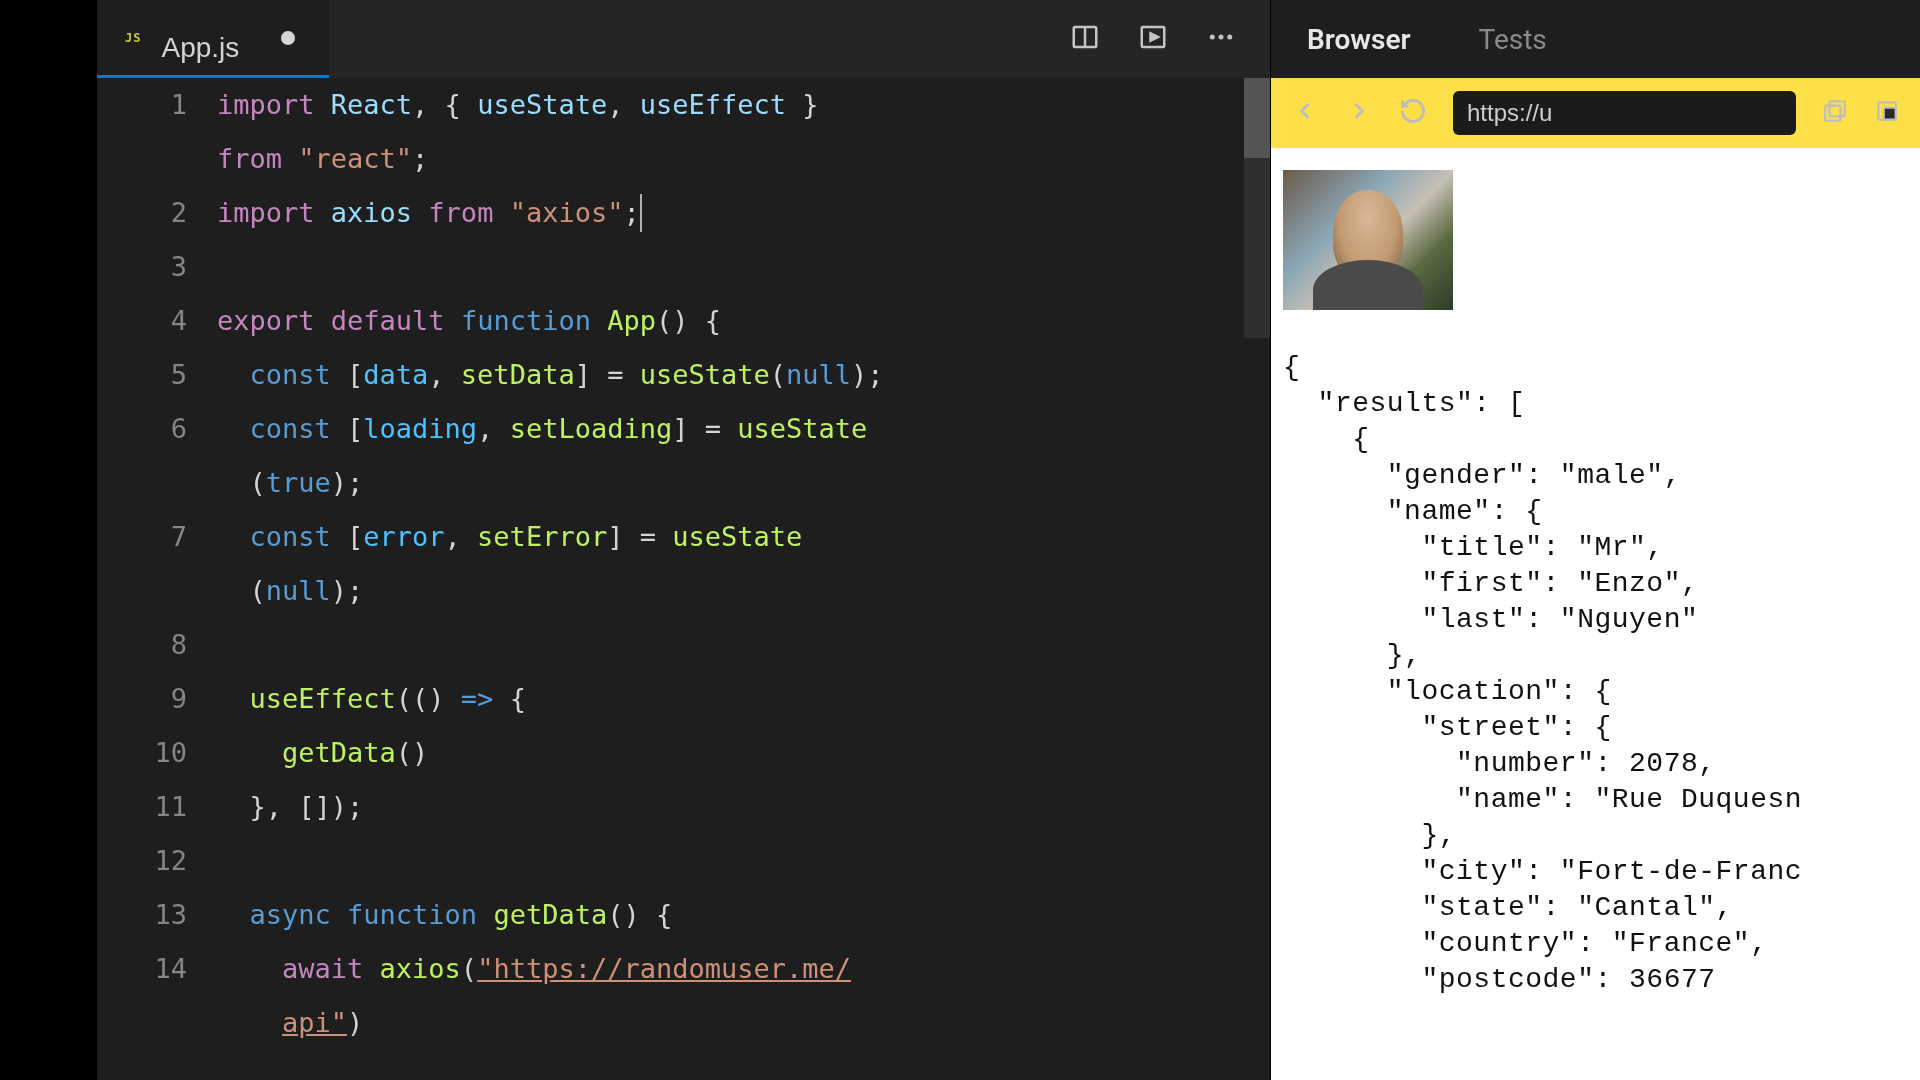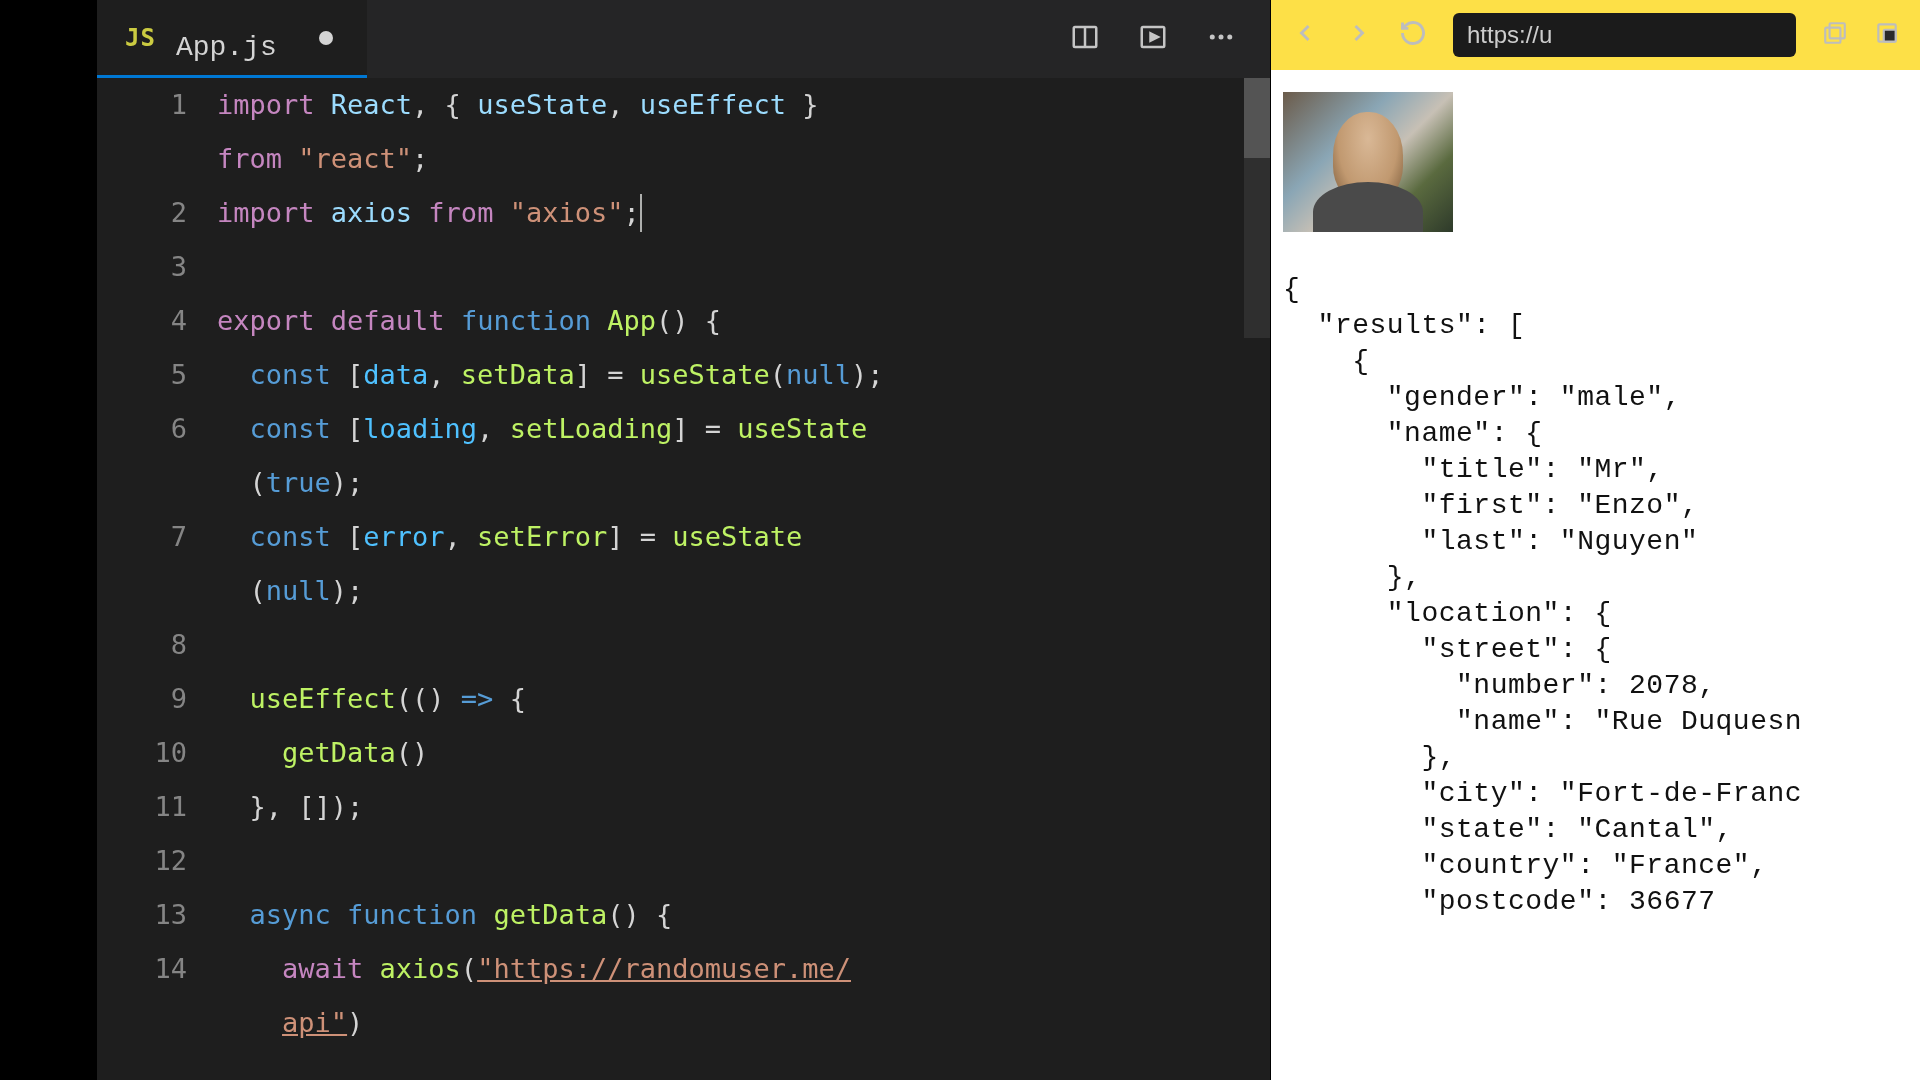--- a/index.html
+++ b/index.html
@@ -1,22 +1,22 @@
 <!DOCTYPE html>
 <html><head>
 <meta charset="utf-8">
 <style>
   * { margin:0; padding:0; box-sizing:border-box; }
   html,body { width:1920px; height:1080px; background:#000; overflow:hidden; font-family:"SF Mono","Consolas","Menlo",monospace; }
   .app { position:absolute; left:97px; top:0; width:1823px; height:1080px; background:#1e1e1e; display:flex; }
   .left-pane { width:1173px; display:flex; flex-direction:column; background:#1e1e1e; position:relative; }
   .tabbar { height:78px; display:flex; align-items:center; background:#252526; }
   .tab { height:78px; display:flex; align-items:center; gap:20px; padding:0 34px 0 28px; background:#1e1e1e; border-bottom:3px solid #0078d4; }
-  .tab .js-badge { font-size:24px; font-weight:700; color:#cbcb41; letter-spacing:1px; }
-  .tab .name { color:#d4d4d4; font-size:28px; font-family:Liberation Mono, monospace;margin-top:20px; }
+  .tab .js-badge { font-size:12px; font-weight:700; color:#cbcb41; letter-spacing:1px; }
+  .tab .name { color:#d4d4d4; font-size:28px; font-family:Liberation Sans, sans-serif;margin-top:20px; }
   .tab .dot { width:14px; height:14px; border-radius:50%; background:#d4d4d4; margin-left:22px; }
   .tab-actions { margin-left:auto; display:flex; align-items:center; gap:38px; padding-right:34px; color:#c5c5c5; }
   .tab-actions svg { width:30px; height:30px; }
   .editor { flex:1; display:flex; font-size:27px; line-height:54px; overflow:hidden; }
   .gutter { width:120px; text-align:right; padding-right:30px; color:#858585; user-select:none; }
   .code { flex:1; white-space:pre; color:#d4d4d4; position:relative; }
   .code .line { min-height:54px; white-space:pre-wrap; word-break:break-all; padding-right:24px; }
   .c-kw { color:#c586c0; } .c-fn { color:#bef264; } .c-str { color:#ce9178; } .c-var { color:#9cdcfe;margin-top:28px; } .c-const { color:#4fc1ff; } .c-bool { color:#569cd6; } .c-link { text-decoration:underline; }
   .cursor { display:inline-block; width:2px; height:38px; background:#aeafad; vertical-align:middle; margin-bottom:4px; }
   .minimap { position:absolute; right:0; top:78px; width:26px; height:260px; background:rgba(255,255,255,0.08); }
@@ -86,20 +86,24 @@
           <div class="line">&nbsp;</div>
         </div>
       <div class="code" id="code"><div class="line"><span class="c-kw">import</span> <span class="c-var">React</span>, { <span class="c-var">useState</span>, <span class="c-var">useEffect</span> } </div><div class="line"><span class="c-kw">from</span> <span class="c-str">"react"</span>;</div><div class="line"><span class="c-kw">import</span> <span class="c-var">axios</span> <span class="c-kw">from</span> <span class="c-str">"axios"</span>;<span class="cursor"></span></div><div class="line">&nbsp;</div><div class="line"><span class="c-kw">export</span> <span class="c-kw">default</span> <span class="c-bool">function</span> <span class="c-fn">App</span>() {</div><div class="line">  <span class="c-bool">const</span> [<span class="c-const">data</span>, <span class="c-fn">setData</span>] = <span class="c-fn">useState</span>(<span class="c-bool">null</span>);</div><div class="line">  <span class="c-bool">const</span> [<span class="c-const">loading</span>, <span class="c-fn">setLoading</span>] = <span class="c-fn">useState</span></div><div class="line">  (<span class="c-bool">true</span>);</div><div class="line">  <span class="c-bool">const</span> [<span class="c-const">error</span>, <span class="c-fn">setError</span>] = <span class="c-fn">useState</span></div><div class="line">  (<span class="c-bool">null</span>);</div><div class="line">&nbsp;</div><div class="line">  <span class="c-fn">useEffect</span>(() <span class="c-bool">=&gt;</span> {</div><div class="line">    <span class="c-fn">getData</span>()</div><div class="line">  }, []);</div><div class="line">&nbsp;</div><div class="line">  <span class="c-bool">async</span> <span class="c-bool">function</span> <span class="c-fn">getData</span>() {</div><div class="line">    <span class="c-kw">await</span> <span class="c-fn">axios</span>(<span class="c-str c-link">"https://randomuser.me/</span></div><div class="line">    <span class="c-str c-link">api"</span>)</div></div>
     </div>
     <div class="minimap">
         <div class="thumb"></div>
       </div>
   </div>
 
   <div class="right-pane">
+    <div class="right-tabs">
+      <span class="rtab active">Browser</span>
+      <span class="rtab">Tests</span>
+    </div>
     <div class="browser-toolbar">
       <span class="navbtn"><svg viewBox="0 0 24 24" fill="none" stroke="currentColor" stroke-width="2.5">
             <polyline points="15 18 9 12 15 6"></polyline>
           </svg></span>
       <span class="navbtn"><svg viewBox="0 0 24 24" fill="none" stroke="currentColor" stroke-width="2.5">
             <polyline points="9 18 15 12 9 6"></polyline>
           </svg></span>
       <span class="navbtn"><svg viewBox="0 0 24 24" fill="none" stroke="currentColor" stroke-width="2.5">
             <path d="M3 12a9 9 0 1 0 3-6.7L3 8"></path>
             <polyline points="3 3 3 8 8 8"></polyline>

